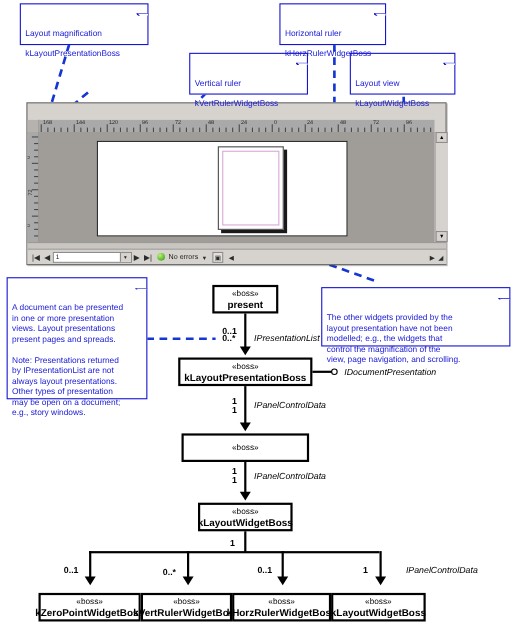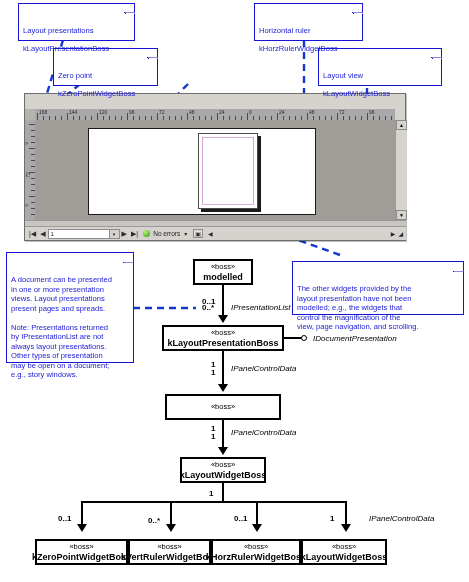--- a/index.html
+++ b/index.html
@@ -168,48 +168,48 @@
     </svg>
   </div>
 
   <div class="note" style="left:18px;top:3px;width:117px;height:38px;">
     <div class="foldtri">
       <svg width="11" height="11">
           <polygon points="0,0 11,11 11,0" fill="#ffffff" stroke="#1414d2" stroke-width="1"></polygon>
           <line x1="0" y1="0" x2="11" y2="11" stroke="#1414d2" stroke-width="1"></line>
         </svg>
     </div>
-    <span class="note-txt">Layout presentations</span>
+    <span class="note-txt">Layout magnification</span>
     <span class="note-txt">kLayoutPresentationBoss</span>
   </div>
 
-  <div class="note" style="left:53px;top:48px;width:105px;height:38px;">
-    <div class="foldtri">
-      <svg width="11" height="11">
-          <polygon points="0,0 11,11 11,0" fill="#ffffff" stroke="#1414d2" stroke-width="1"></polygon>
-          <line x1="0" y1="0" x2="11" y2="11" stroke="#1414d2" stroke-width="1"></line>
-        </svg>
-    </div>
-    <span class="note-txt">Zero point</span>
-    <span class="note-txt">kZeroPointWidgetBoss</span>
-  </div>
-
-
-  <div class="note" style="left:254px;top:3px;width:109px;height:38px;">
+
+  <div class="note" style="left:172px;top:48px;width:108px;height:38px;">
+    <div class="foldtri">
+      <svg width="11" height="11">
+          <polygon points="0,0 11,11 11,0" fill="#ffffff" stroke="#1414d2" stroke-width="1"></polygon>
+          <line x1="0" y1="0" x2="11" y2="11" stroke="#1414d2" stroke-width="1"></line>
+        </svg>
+    </div>
+    <span class="note-txt">Vertical ruler</span>
+    <span class="note-txt">kVertRulerWidgetBoss</span>
+  </div>
+
+  <div class="note" style="left:254px;top:3px;width:97px;height:38px;">
     <div class="foldtri">
       <svg width="11" height="11">
           <polygon points="0,0 11,11 11,0" fill="#ffffff" stroke="#1414d2" stroke-width="1"></polygon>
           <line x1="0" y1="0" x2="11" y2="11" stroke="#1414d2" stroke-width="1"></line>
         </svg>
     </div>
     <span class="note-txt">Horizontal ruler</span>
     <span class="note-txt">kHorzRulerWidgetBoss</span>
   </div>
 
-  <div class="note" style="left:318px;top:48px;width:124px;height:38px;">
+  <div class="note" style="left:318px;top:48px;width:96px;height:38px;">
     <div class="foldtri">
       <svg width="11" height="11">
           <polygon points="0,0 11,11 11,0" fill="#ffffff" stroke="#1414d2" stroke-width="1"></polygon>
           <line x1="0" y1="0" x2="11" y2="11" stroke="#1414d2" stroke-width="1"></line>
         </svg>
     </div>
     <span class="note-txt">Layout view</span>
     <span class="note-txt">kLayoutWidgetBoss</span>
   </div>
 
@@ -379,21 +379,21 @@
     </div>
     <span class="note-txt">The other widgets provided by the
 layout presentation have not been
 modelled; e.g., the widgets that
 control the magnification of the
 view, page navigation, and scrolling.</span>
   </div>
 
   <div class="cls" style="left:193px;top:259px;width:60px;height:26px;">
     <span class="stereo">«boss»</span>
-    <span class="cname">modelled</span>
+    <span class="cname">present</span>
   </div>
 
   <div class="cls" style="left:162px;top:325px;width:122px;height:26px;">
     <span class="stereo">«boss»</span>
     <span class="cname">kLayoutPresentationBoss</span>
   </div>
 
   <div class="cls" style="left:165px;top:394px;width:116px;height:26px;">
     <span class="stereo">«boss»</span>
   </div>

